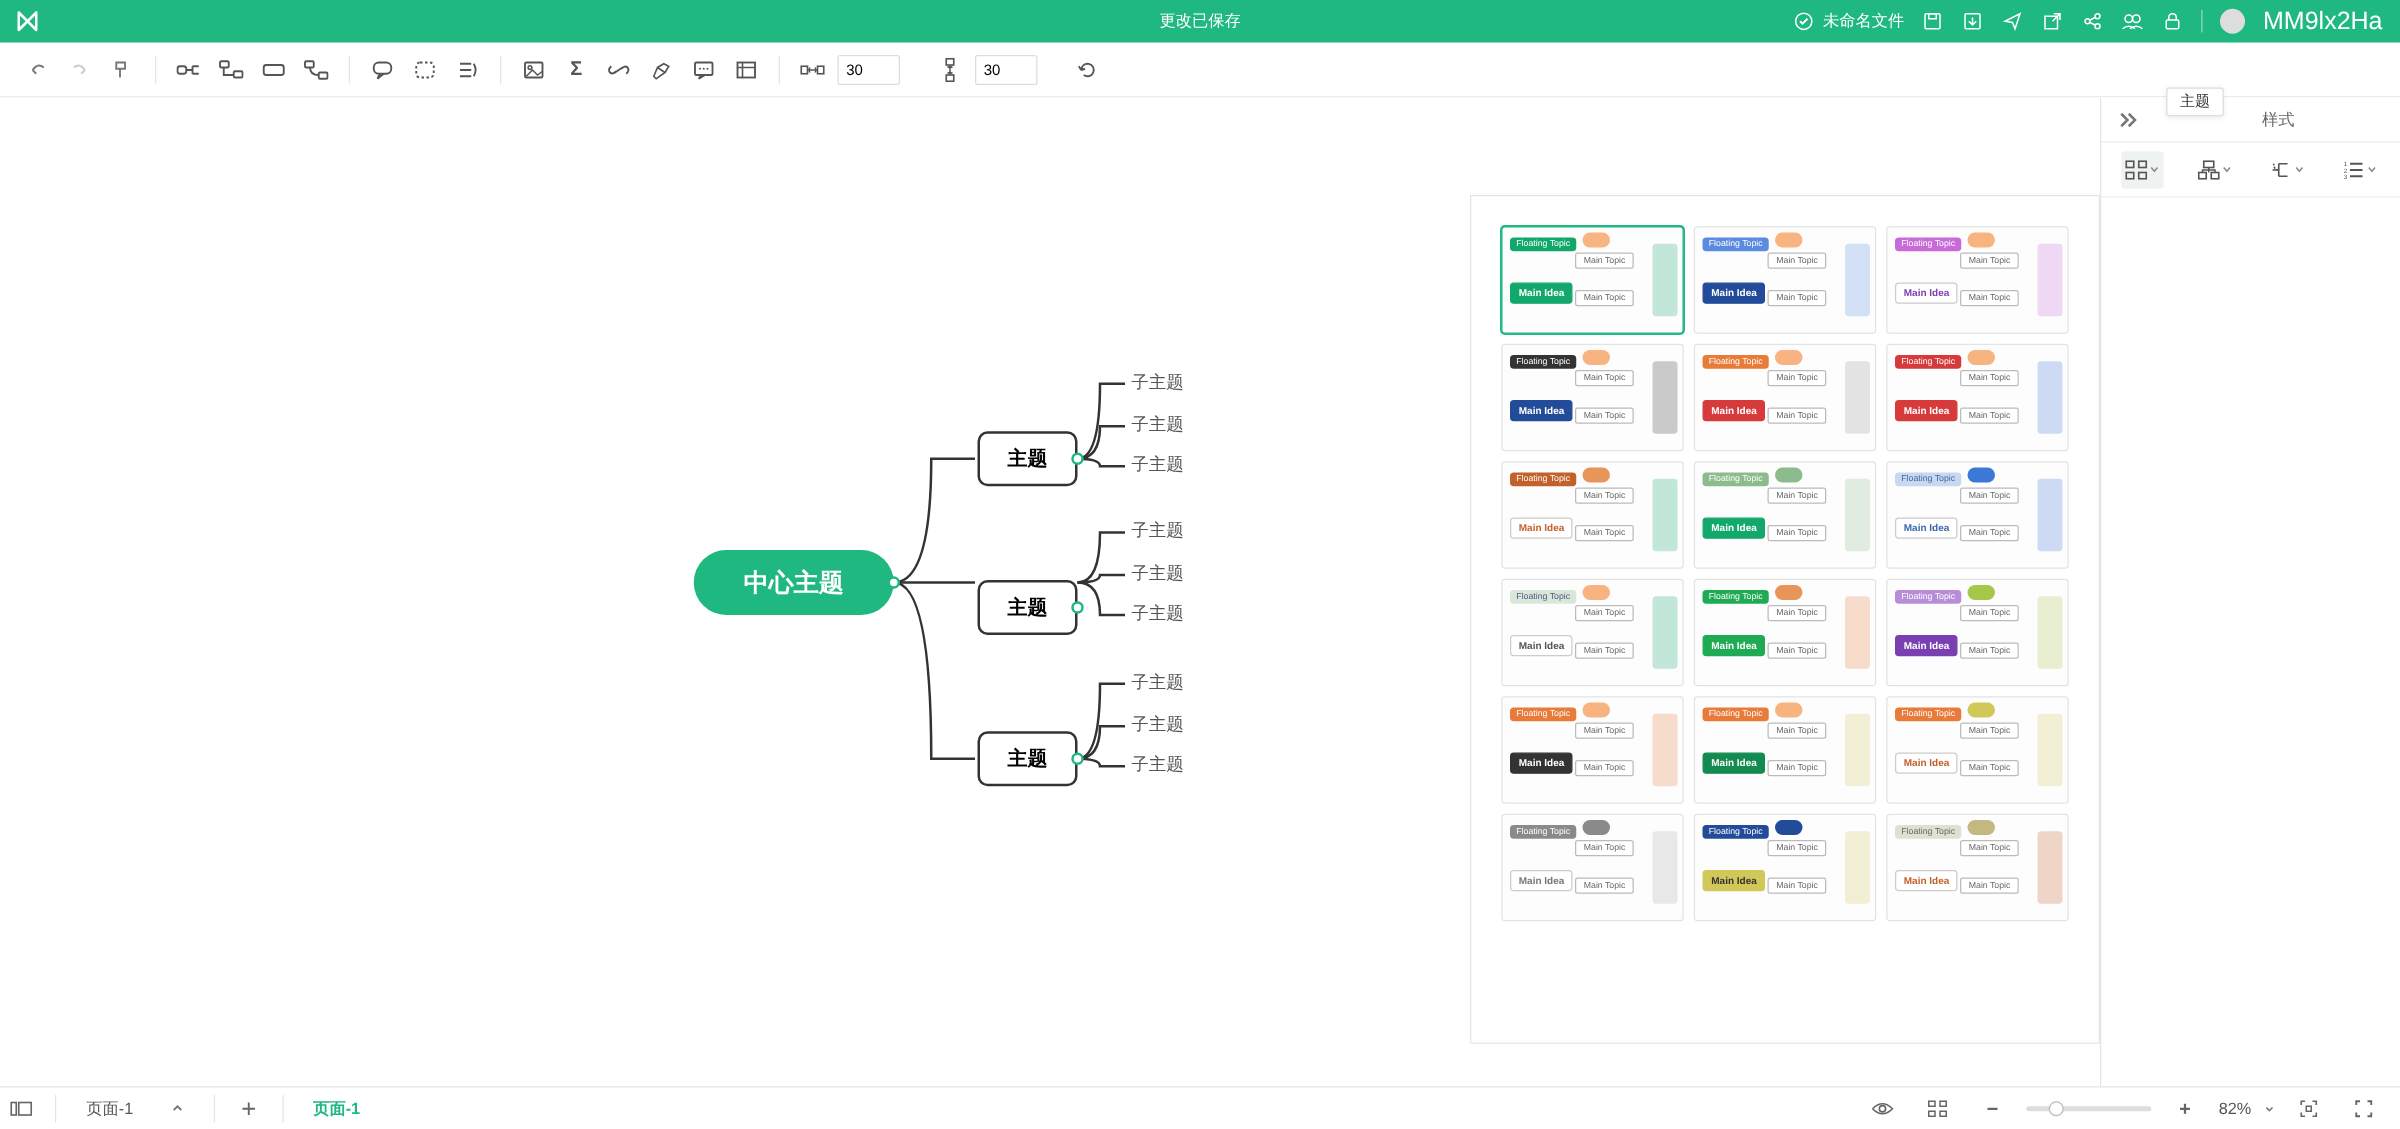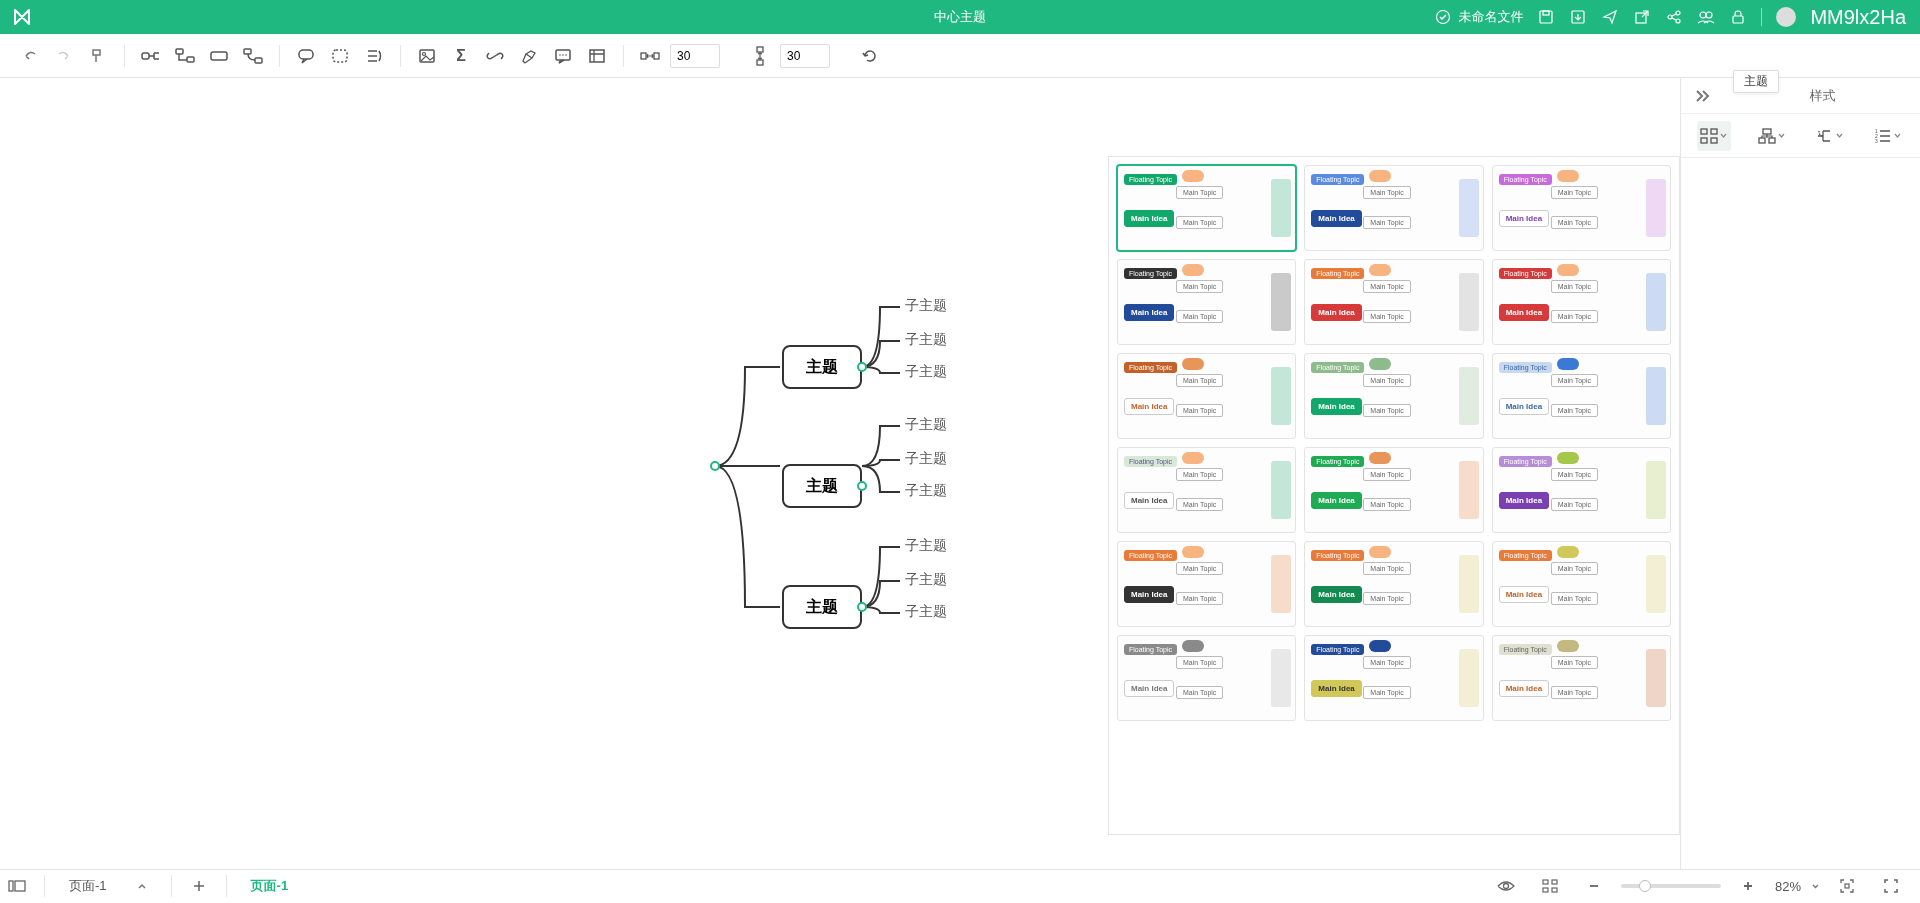--- a/index.html
+++ b/index.html
@@ -36,32 +36,32 @@
   .right-pane { position:absolute; right:0; top:0; bottom:0; width:240px; background:#fff; border-left:1px solid #e5e5e5; display:flex; flex-direction:column; }
   .rp-head { height:36px; display:flex; align-items:center; border-bottom:1px solid #eee; position:relative; }
   .rp-collapse { width:44px; display:flex; align-items:center; justify-content:center; color:#777; cursor:pointer; }
   .rp-tab { flex:1; text-align:center; font-size:13px; color:#666; display:flex; align-items:center; justify-content:center; height:100%; }
   .rp-tooltip { position:absolute; top:-8px; left:52px; background:#fff; border:1px solid #ddd; padding:2px 10px; font-size:12px; color:#333; border-radius:2px; box-shadow:0 1px 4px rgba(0,0,0,.08); }
 
   .rp-tool-row { height:44px; display:flex; align-items:center; justify-content:space-around; border-bottom:1px solid #eee; padding:0 4px; }
   .rp-tool { width:34px; height:30px; display:flex; align-items:center; justify-content:center; border-radius:3px; cursor:pointer; color:#555; }
   .rp-tool.active { background:#eef3f1; }
 
-  .theme-gallery { position:absolute; right:240px; top:78px; bottom:34px; width:572px; background:#fff; border:1px solid #e5e5e5; overflow-y:auto; padding:8px; }
+  .theme-gallery { position:absolute; right:240px; top:78px; bottom:34px; width:504px; background:#fff; border:1px solid #e5e5e5; overflow-y:auto; padding:24px; }
   .tg-grid { display:grid; grid-template-columns:repeat(3,1fr); gap:8px; }
   .tg-card { height:86px; border:1px solid #e3e3e3; border-radius:3px; position:relative; overflow:hidden; cursor:pointer; background:#fdfdfd; }
   .tg-card.sel { border:1px solid #1fb880; box-shadow:0 0 0 1px #1fb880; }
   .mi-box { position:absolute; left:6px; top:44px; font-size:8px; font-weight:700; padding:3px 6px; border-radius:3px; white-space:nowrap; }
   .ft-box { position:absolute; left:6px; top:8px; font-size:7px; padding:2px 5px; border-radius:3px; white-space:nowrap; }
   .mt-box { position:absolute; left:58px; border:1px solid #bbb; background:#fff; font-size:7px; padding:2px 6px; border-radius:2px; color:#666; white-space:nowrap;}
   .mt-box.t1 { top:20px; } .mt-box.t2 { top:50px; }
   .sum-box { position:absolute; right:4px; top:16%; height:68%; width:20px; border-radius:3px; }
   .bub { position:absolute; left:64px; top:4px; width:22px; height:12px; border-radius:6px; }
 
-  .status { position:absolute; left:0; right:0; bottom:0; height:34px; border-top:1px solid #e5e5e5; display:flex; align-items:flex-end; background:#fff; }
+  .status { position:absolute; left:0; right:0; bottom:0; height:34px; border-top:1px solid #e5e5e5; display:flex; align-items:center; background:#fff; }
   .st-left { display:flex; align-items:center; gap:10px; }
   .st-btn { width:34px; height:34px; display:flex; align-items:center; justify-content:center; color:#666; cursor:pointer; }
   .st-sep { width:1px; height:22px; background:#e5e5e5; }
   .st-page-sel { display:flex; align-items:center; gap:30px; padding:0 14px; font-size:13px; color:#555; cursor:pointer;}
   .st-tab { padding:0 14px; font-size:13px; color:#1fb880; font-weight:600; height:100%; display:flex; align-items:center; }
   .st-right { margin-left:auto; display:flex; align-items:center; gap:10px; padding-right:12px; }
   .zoom-track { width:100px; height:4px; background:#ddd; border-radius:2px; position:relative; }
   .zoom-thumb { position:absolute; left:18px; top:-4px; width:12px; height:12px; background:#fff; border:1px solid #bbb; border-radius:50%; }
 
   svg.branches { position:absolute; left:0; top:0; pointer-events:none; }
@@ -70,21 +70,21 @@
 <body>
 
 <div class="green-bar">
   <div class="logo-box">
     <span class="logo-x">
       <svg width="20" height="20" viewBox="0 0 20 20">
           <path d="M3 3 L17 17 M3 17 L17 3 M3 3 L3 17 M17 3 L17 17" stroke="#fff" stroke-width="2" fill="none" stroke-linecap="round"></path>
         </svg>
     </span>
   </div>
-  <div class="file-title">中心主题</div>
+  <div class="file-title">更改已保存</div>
   <div class="gb-center-gap"></div>
   <div class="gb-right">
     <span style="display:flex;align-items:center;gap:6px">
       <span class="gb-icon">
           <svg width="16" height="16" viewBox="0 0 16 16">
             <circle cx="8" cy="8" r="6.5" stroke="#fff" stroke-width="1.2" fill="none"></circle>
             <path d="M5 8 L7 10 L11 6" stroke="#fff" stroke-width="1.5" fill="none"></path>
           </svg>
         </span>
       <span>未命名文件</span>
@@ -271,20 +271,23 @@
         <path d="M862 289 Q880 289 880 263 L900 263"></path>
         <path d="M862 289 Q880 289 880 295 L900 295"></path>
         <path d="M862 388 Q880 388 880 348 L900 348"></path>
         <path d="M862 388 Q880 388 880 382 L900 382"></path>
         <path d="M862 388 Q880 388 880 414 L900 414"></path>
         <path d="M862 529 Q880 529 880 469 L900 469"></path>
         <path d="M862 529 Q880 529 880 503 L900 503"></path>
         <path d="M862 529 Q880 529 880 535 L900 535"></path>
       </g>
     </svg>
+    <div class="node-center">
+        <span>中心主题</span>
+      </div>
     <div class="port" style="left:710px;top:383px"></div>
     <div id="mm-nodes">
         <div class="node-main" style="left: 782px; top: 267px;">主题</div>
         <div class="port" style="left: 857px; top: 284px;"></div>
         <div class="node-sub" style="left: 905px; top: 219px;">子主题</div>
         <div class="node-sub" style="left: 905px; top: 253px;">子主题</div>
         <div class="node-sub" style="left: 905px; top: 285px;">子主题</div>
         <div class="node-main" style="left: 782px; top: 386px;">主题</div>
         <div class="port" style="left: 857px; top: 403px;"></div>
         <div class="node-sub" style="left: 905px; top: 338px;">子主题</div>

